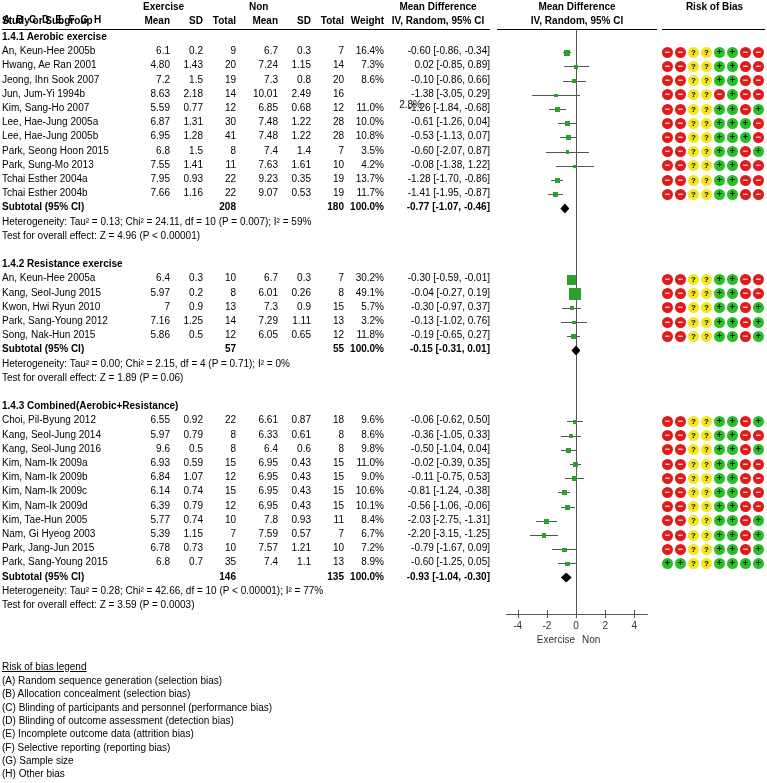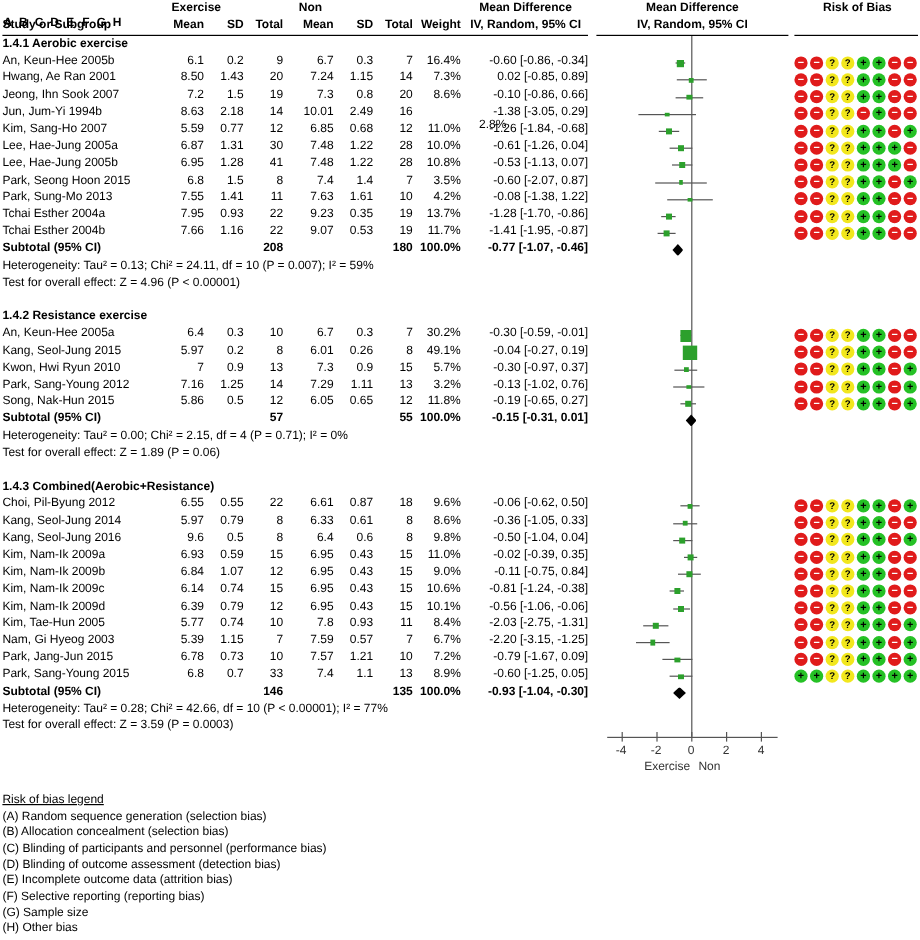--- a/index.html
+++ b/index.html
@@ -105,21 +105,21 @@
       <div class="lcell c-study" style="top:45.2px;">An, Keun-Hee 2005b</div>
       <div class="cell c-m1" style="top:45.2px;">6.1</div>
       <div class="cell c-sd1" style="top:45.2px;">0.2</div>
       <div class="cell c-t1" style="top:45.2px;">9</div>
       <div class="cell c-m2" style="top:45.2px;">6.7</div>
       <div class="cell c-sd2" style="top:45.2px;">0.3</div>
       <div class="cell c-t2" style="top:45.2px;">7</div>
       <div class="cell c-w" style="top:45.2px;">16.4%</div>
       <div class="cell c-md" style="top:45.2px;">-0.60 [-0.86, -0.34]</div>
       <div class="lcell c-study" style="top:59.400000000000006px;">Hwang, Ae Ran 2001</div>
-      <div class="cell c-m1" style="top:59.400000000000006px;">8.50</div>
+      <div class="cell c-m1" style="top:59.400000000000006px;">4.80</div>
       <div class="cell c-sd1" style="top:59.400000000000006px;">1.43</div>
       <div class="cell c-t1" style="top:59.400000000000006px;">20</div>
       <div class="cell c-m2" style="top:59.400000000000006px;">7.24</div>
       <div class="cell c-sd2" style="top:59.400000000000006px;">1.15</div>
       <div class="cell c-t2" style="top:59.400000000000006px;">14</div>
       <div class="cell c-w" style="top:59.400000000000006px;">7.3%</div>
       <div class="cell c-md" style="top:59.400000000000006px;">0.02 [-0.85, 0.89]</div>
       <div class="lcell c-study" style="top:73.60000000000001px;">Jeong, Ihn Sook 2007</div>
       <div class="cell c-m1" style="top:73.60000000000001px;">7.2</div>
       <div class="cell c-sd1" style="top:73.60000000000001px;">1.5</div>
@@ -257,21 +257,21 @@
       <div class="lcell c-study b" style="top:343.39999999999986px;">Subtotal (95% CI)</div>
       <div class="cell c-t1 b" style="top:343.39999999999986px;">57</div>
       <div class="cell c-t2 b" style="top:343.39999999999986px;">55</div>
       <div class="cell c-w b" style="top:343.39999999999986px;">100.0%</div>
       <div class="cell c-md b" style="top:343.39999999999986px;">-0.15 [-0.31, 0.01]</div>
       <div class="note" style="top:357.59999999999985px;">Heterogeneity: Tau² = 0.00; Chi² = 2.15, df = 4 (P = 0.71); I² = 0%</div>
       <div class="note" style="top:371.79999999999984px;">Test for overall effect: Z = 1.89 (P = 0.06)</div>
       <div class="grphead" style="top:400.1999999999998px;">1.4.3 Combined(Aerobic+Resistance)</div>
       <div class="lcell c-study" style="top:414.3999999999998px;">Choi, Pil-Byung 2012</div>
       <div class="cell c-m1" style="top:414.3999999999998px;">6.55</div>
-      <div class="cell c-sd1" style="top:414.3999999999998px;">0.55</div>
+      <div class="cell c-sd1" style="top:414.3999999999998px;">0.92</div>
       <div class="cell c-t1" style="top:414.3999999999998px;">22</div>
       <div class="cell c-m2" style="top:414.3999999999998px;">6.61</div>
       <div class="cell c-sd2" style="top:414.3999999999998px;">0.87</div>
       <div class="cell c-t2" style="top:414.3999999999998px;">18</div>
       <div class="cell c-w" style="top:414.3999999999998px;">9.6%</div>
       <div class="cell c-md" style="top:414.3999999999998px;">-0.06 [-0.62, 0.50]</div>
       <div class="lcell c-study" style="top:428.5999999999998px;">Kang, Seol-Jung 2014</div>
       <div class="cell c-m1" style="top:428.5999999999998px;">5.97</div>
       <div class="cell c-sd1" style="top:428.5999999999998px;">0.79</div>
       <div class="cell c-t1" style="top:428.5999999999998px;">8</div>
@@ -299,21 +299,21 @@
       <div class="cell c-w" style="top:456.9999999999998px;">11.0%</div>
       <div class="cell c-md" style="top:456.9999999999998px;">-0.02 [-0.39, 0.35]</div>
       <div class="lcell c-study" style="top:471.19999999999976px;">Kim, Nam-Ik 2009b</div>
       <div class="cell c-m1" style="top:471.19999999999976px;">6.84</div>
       <div class="cell c-sd1" style="top:471.19999999999976px;">1.07</div>
       <div class="cell c-t1" style="top:471.19999999999976px;">12</div>
       <div class="cell c-m2" style="top:471.19999999999976px;">6.95</div>
       <div class="cell c-sd2" style="top:471.19999999999976px;">0.43</div>
       <div class="cell c-t2" style="top:471.19999999999976px;">15</div>
       <div class="cell c-w" style="top:471.19999999999976px;">9.0%</div>
-      <div class="cell c-md" style="top:471.19999999999976px;">-0.11 [-0.75, 0.84]</div>
+      <div class="cell c-md" style="top:471.19999999999976px;">-0.11 [-0.75, 0.53]</div>
       <div class="lcell c-study" style="top:485.39999999999975px;">Kim, Nam-Ik 2009c</div>
       <div class="cell c-m1" style="top:485.39999999999975px;">6.14</div>
       <div class="cell c-sd1" style="top:485.39999999999975px;">0.74</div>
       <div class="cell c-t1" style="top:485.39999999999975px;">15</div>
       <div class="cell c-m2" style="top:485.39999999999975px;">6.95</div>
       <div class="cell c-sd2" style="top:485.39999999999975px;">0.43</div>
       <div class="cell c-t2" style="top:485.39999999999975px;">15</div>
       <div class="cell c-w" style="top:485.39999999999975px;">10.6%</div>
       <div class="cell c-md" style="top:485.39999999999975px;">-0.81 [-1.24, -0.38]</div>
       <div class="lcell c-study" style="top:499.59999999999974px;">Kim, Nam-Ik 2009d</div>
@@ -348,21 +348,21 @@
       <div class="cell c-sd1" style="top:542.1999999999998px;">0.73</div>
       <div class="cell c-t1" style="top:542.1999999999998px;">10</div>
       <div class="cell c-m2" style="top:542.1999999999998px;">7.57</div>
       <div class="cell c-sd2" style="top:542.1999999999998px;">1.21</div>
       <div class="cell c-t2" style="top:542.1999999999998px;">10</div>
       <div class="cell c-w" style="top:542.1999999999998px;">7.2%</div>
       <div class="cell c-md" style="top:542.1999999999998px;">-0.79 [-1.67, 0.09]</div>
       <div class="lcell c-study" style="top:556.3999999999999px;">Park, Sang-Young 2015</div>
       <div class="cell c-m1" style="top:556.3999999999999px;">6.8</div>
       <div class="cell c-sd1" style="top:556.3999999999999px;">0.7</div>
-      <div class="cell c-t1" style="top:556.3999999999999px;">33</div>
+      <div class="cell c-t1" style="top:556.3999999999999px;">35</div>
       <div class="cell c-m2" style="top:556.3999999999999px;">7.4</div>
       <div class="cell c-sd2" style="top:556.3999999999999px;">1.1</div>
       <div class="cell c-t2" style="top:556.3999999999999px;">13</div>
       <div class="cell c-w" style="top:556.3999999999999px;">8.9%</div>
       <div class="cell c-md" style="top:556.3999999999999px;">-0.60 [-1.25, 0.05]</div>
       <div class="lcell c-study b" style="top:570.5999999999999px;">Subtotal (95% CI)</div>
       <div class="cell c-t1 b" style="top:570.5999999999999px;">146</div>
       <div class="cell c-t2 b" style="top:570.5999999999999px;">135</div>
       <div class="cell c-w b" style="top:570.5999999999999px;">100.0%</div>
       <div class="cell c-md b" style="top:570.5999999999999px;">-0.93 [-1.04, -0.30]</div>

